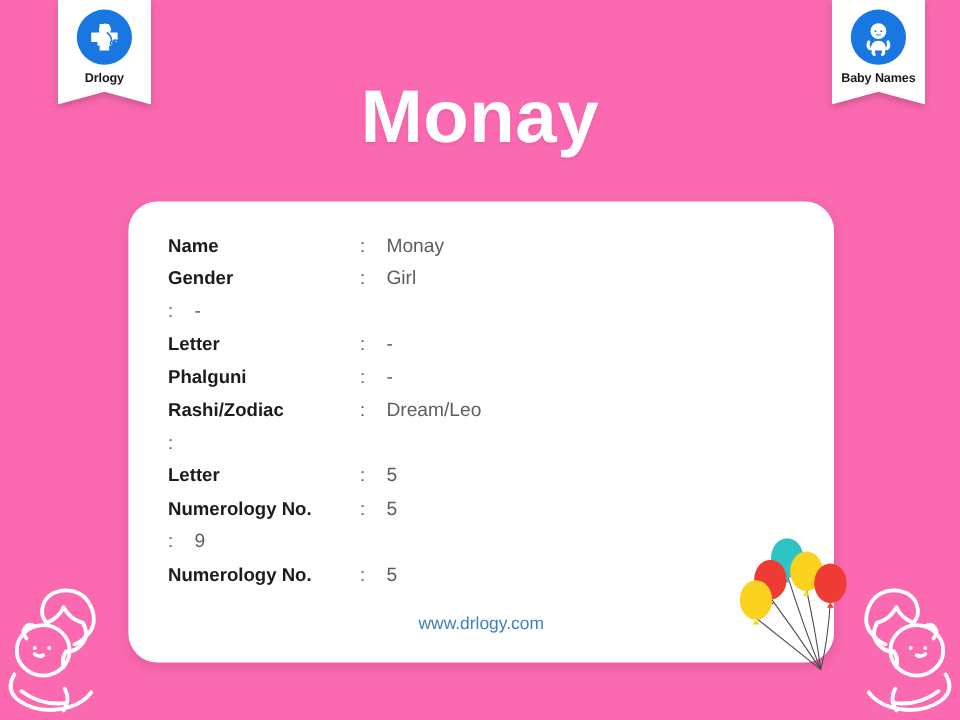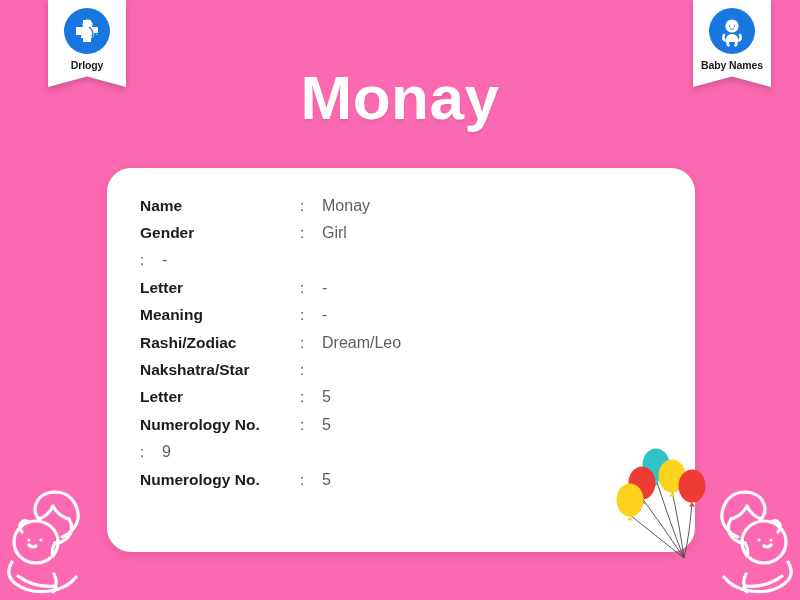--- a/index.html
+++ b/index.html
@@ -119,31 +119,30 @@
     <div class="row">
       <div class="sep">:</div>
       <div class="val">-</div>
     </div>
     <div class="row">
       <div class="lbl">Letter</div>
       <div class="sep">:</div>
       <div class="val">-</div>
     </div>
     <div class="row">
-      <div class="lbl">Meaning</div>
+      <div class="lbl">Phalguni</div>
       <div class="sep">:</div>
       <div class="val">-</div>
     </div>
     <div class="row">
       <div class="lbl">Rashi/Zodiac</div>
       <div class="sep">:</div>
       <div class="val">Dream/Leo</div>
     </div>
     <div class="row">
-      <div class="lbl">Nakshatra/Star</div>
       <div class="sep">:</div>
     </div>
     <div class="row">
       <div class="lbl">Letter</div>
       <div class="sep">:</div>
       <div class="val">5</div>
     </div>
     <div class="row">
       <div class="lbl">Numerology No.</div>
       <div class="sep">:</div>
@@ -153,20 +152,21 @@
       <div class="sep">:</div>
       <div class="val">9</div>
     </div>
     <div class="row">
       <div class="lbl">Numerology No.</div>
       <div class="sep">:</div>
       <div class="val">5</div>
     </div>
   </div>
 
+  <div class="site-url">www.drlogy.com</div>
 </div>
 
 <div class="balloons">
   <svg width="110" height="120" viewBox="0 0 110 120">
     <g stroke="#4a4a4a" stroke-width="0.9" fill="none">
       <path d="M30 55 Q52 85 72 115"></path>
       <path d="M44 36 Q58 80 72 115"></path>
       <path d="M18 72 Q48 96 72 115"></path>
       <path d="M60 48 Q68 85 72 115"></path>
       <path d="M80 58 Q78 90 72 115"></path>

